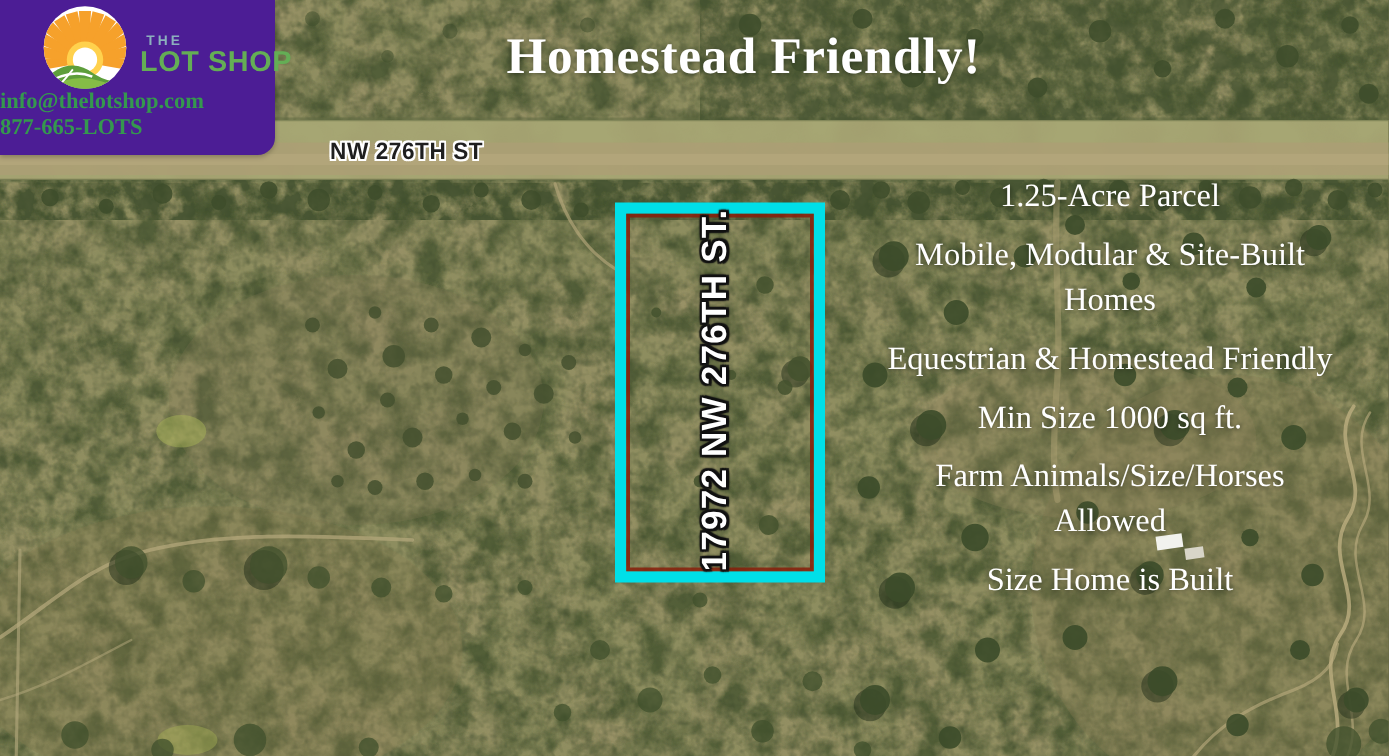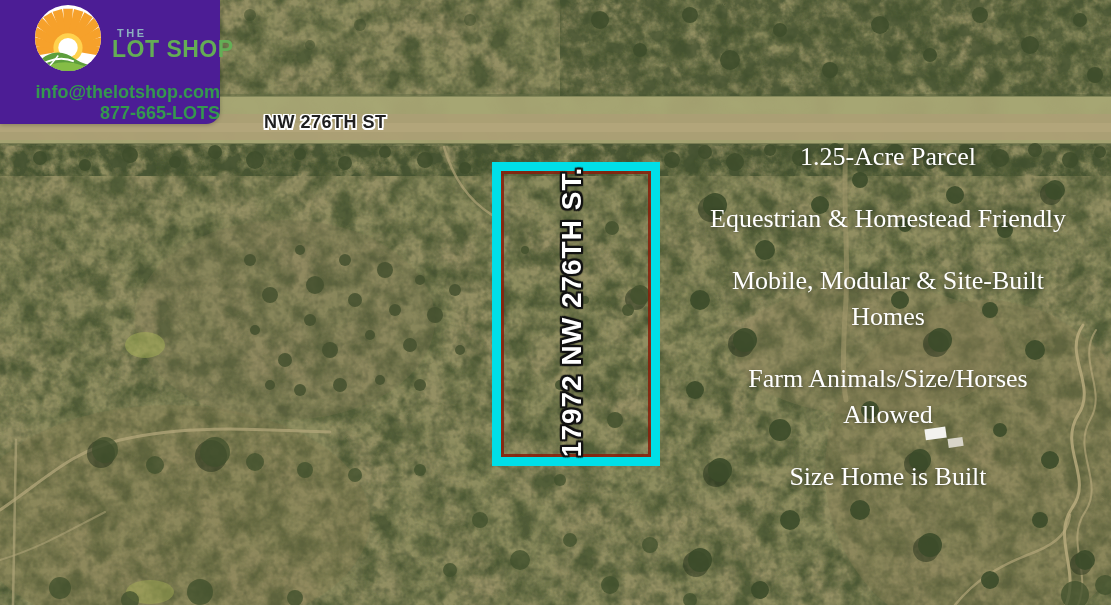--- a/index.html
+++ b/index.html
@@ -19,23 +19,23 @@
   .logo-row{position:relative;height:70px;}
   .logo-icon{position:absolute;left:33px;top:3px;}
   .brand-the{
     position:absolute;left:117px;top:27px;
     font-size:11px;font-weight:bold;letter-spacing:2.5px;color:#8cafbe;
   }
   .brand-name{
     position:absolute;left:112px;top:36px;
     font-size:23px;font-weight:bold;letter-spacing:.5px;color:#64ad55;white-space:nowrap;
   }
-  .contact{margin-top:12px;text-align:right;}
+  .contact{margin-top:0;text-align:left;font-family:Liberation Serif, serif;}
   .contact-email{font-size:18px;font-weight:bold;color:#35984e;line-height:21px;}
-  .contact-phone{font-size:18px;font-weight:bold;color:#35984e;line-height:21px;padding-left:14px;}
+  .contact-phone{font-size:18px;font-weight:bold;color:#35984e;line-height:21px;}
 
   
   .headline{
     position:absolute;left:330px;top:20px;width:530px;margin:0;
     text-align:center;font-family:"Liberation Serif","DejaVu Serif",serif;
     font-size:41px;font-weight:bold;color:#ffffff;letter-spacing:.5px;
     text-shadow:0 1px 4px rgba(0,0,0,.35);
   }
 
   
@@ -60,21 +60,21 @@
     text-align:center;line-height:40px;white-space:nowrap;
     font-size:28px;font-weight:bold;letter-spacing:1px;color:#ffffff;
     text-shadow:-2px -2px 1px #111,2px -2px 1px #111,-2px 2px 1px #111,
                  2px 2px 1px #111,0 -2px 1px #111,0 2px 1px #111,
                  -2px 0 1px #111,2px 0 1px #111;
   }
 
   
   .features{
     position:absolute;left:703px;top:139px;width:370px;
-    display:flex;flex-direction:column;gap:26px;
+    display:flex;flex-direction:column;gap:11px;
     text-align:center;color:#ffffff;
     font-family:"Liberation Serif","DejaVu Serif",serif;
     font-size:26px;line-height:36px;
     text-shadow:0 1px 4px rgba(0,0,0,.45);
   }
 </style>
 </head>
 <body>
 
 <div class="stage">
@@ -333,29 +333,31 @@
       </svg>
       <span class="brand-the">THE</span>
       <span class="brand-name">LOT SHOP</span>
     </div>
     <div class="contact">
       <div class="contact-email">info@thelotshop.com</div>
       <div class="contact-phone">877-665-LOTS</div>
     </div>
   </div>
 
+  <h1 class="headline">Homestead Friendly!</h1>
 
   <div class="street-label">NW 276TH ST</div>
 
   <div class="parcel-box">
     <div class="parcel-red"></div>
   </div>
   <div class="parcel-address">17972 NW 276TH ST.</div>
 
   <div class="features">
     <div>1.25-Acre Parcel</div>
+    <div>Mobile, Modular &amp; Site-Built Homes</div>
     <div>Equestrian &amp; Homestead Friendly</div>
-    <div>Mobile, Modular &amp; Site-Built Homes</div>
+    <div>Min Size 1000 sq ft.</div>
     <div>Farm Animals/Size/Horses Allowed</div>
     <div>Size Home is Built</div>
   </div>
 
 </div>
 
 </body></html>

